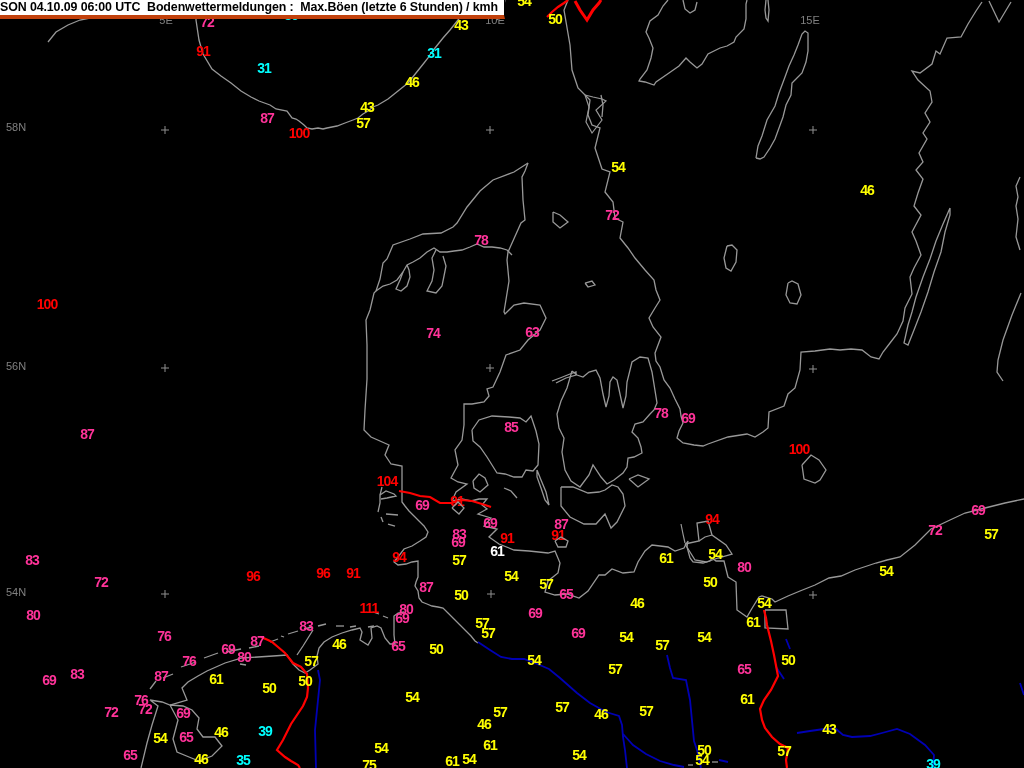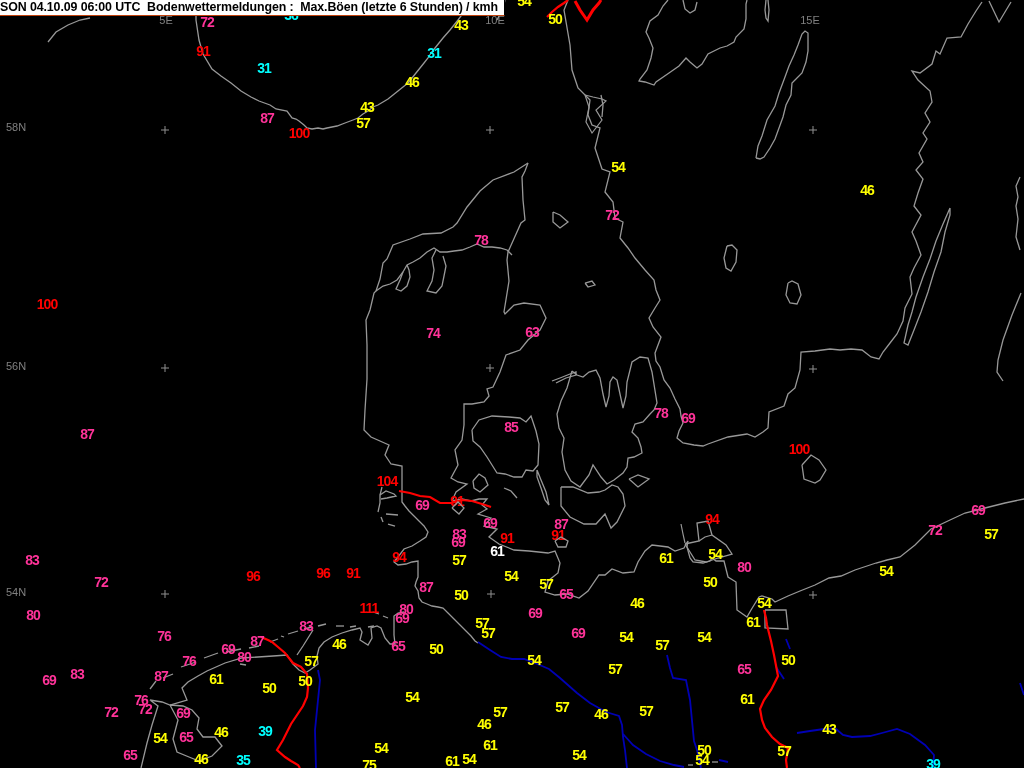--- a/index.html
+++ b/index.html
@@ -1,16 +1,16 @@
 <!DOCTYPE html>
 <html><head><meta charset="utf-8"><style>
 html,body{margin:0;padding:0;background:#000;width:1024px;height:768px;overflow:hidden}
 *{font-family:"Liberation Sans",sans-serif}
 #map{position:absolute;top:0;left:0}
-#title{position:absolute;top:0;left:0;width:504px;height:15px;background:#fff;border-right:1px solid #000;border-bottom:1px solid #c2410c;color:#000;font-size:12.4px;letter-spacing:-0.1px;font-weight:bold;line-height:15px;white-space:pre;overflow:hidden}
+#title{position:absolute;top:0;left:0;width:504px;height:15px;background:#fff;border-right:1px solid #000;border-bottom:4px solid #c2410c;color:#000;font-size:12.4px;letter-spacing:-0.1px;font-weight:bold;line-height:15px;white-space:pre;overflow:hidden}
 </style></head>
 <body>
 <div id="map"><svg width="1024" height="768" viewBox="0 0 1024 768">
 <rect width="1024" height="768" fill="#000000"></rect>
 <polyline points="90,18 80,20 68,25 56,32 48,42" fill="none" stroke="#989898" stroke-width="1.3"></polyline>
 <polyline points="196,0 196,20 199,40 203,54 212,69 221,76 231,83 241,91 251,97 259,101 270,105 276,109 287,111 292,118 296,119 299,121 304,125 307,128 312,129 318,128 323,129 327,128 332,127 337,126 345,123 353,120 358,118 363,114 368,111 373,107 378,105 383,102 388,99 393,95 398,91 403,87 408,83 412,78 416,73 420,68 424,63 428,58 431,53 435,48 439,43 443,38 450,30 458,20 464,12 468,5 470,0" fill="none" stroke="#989898" stroke-width="1.3"></polyline>
 <polyline points="568,0 564,10 570,45 572,70 578,88 590,100 588,115 592,125 600,128 595,148 602,169 610,172 605,192 613,202 615,218 623,222 620,238 628,248 635,258 645,270 654,280 656,290 660,300 655,308 649,318 653,327 661,337 655,353 656,361 660,367 664,380 670,388 675,399 680,409 681,416 683,423 679,431 677,438 683,443 694,445 703,446 708,444 728,437 747,434 755,437 763,432 768,428 769,412 784,406 788,394 795,388 800,370 801,352 815,351 830,349 840,350 851,349 862,350 871,357 879,359 883,352 890,343 897,334 903,321 905,308 912,294 910,277 914,268 921,255 916,241 912,232 921,215 914,206 918,193 923,179 916,170 923,162 919,153 927,139 923,133 930,122 925,113 932,102 930,91 918,80 912,71 920,73 932,64 936,51 940,54 947,38 961,37 968,24 976,11 982,2" fill="none" stroke="#989898" stroke-width="1.3"></polyline>
 
 <polyline points="989,1 999,22 1011,2" fill="none" stroke="#989898" stroke-width="1.3"></polyline>
 <polyline points="601,95 603,105 602,117" fill="none" stroke="#989898" stroke-width="1.3"></polyline>

